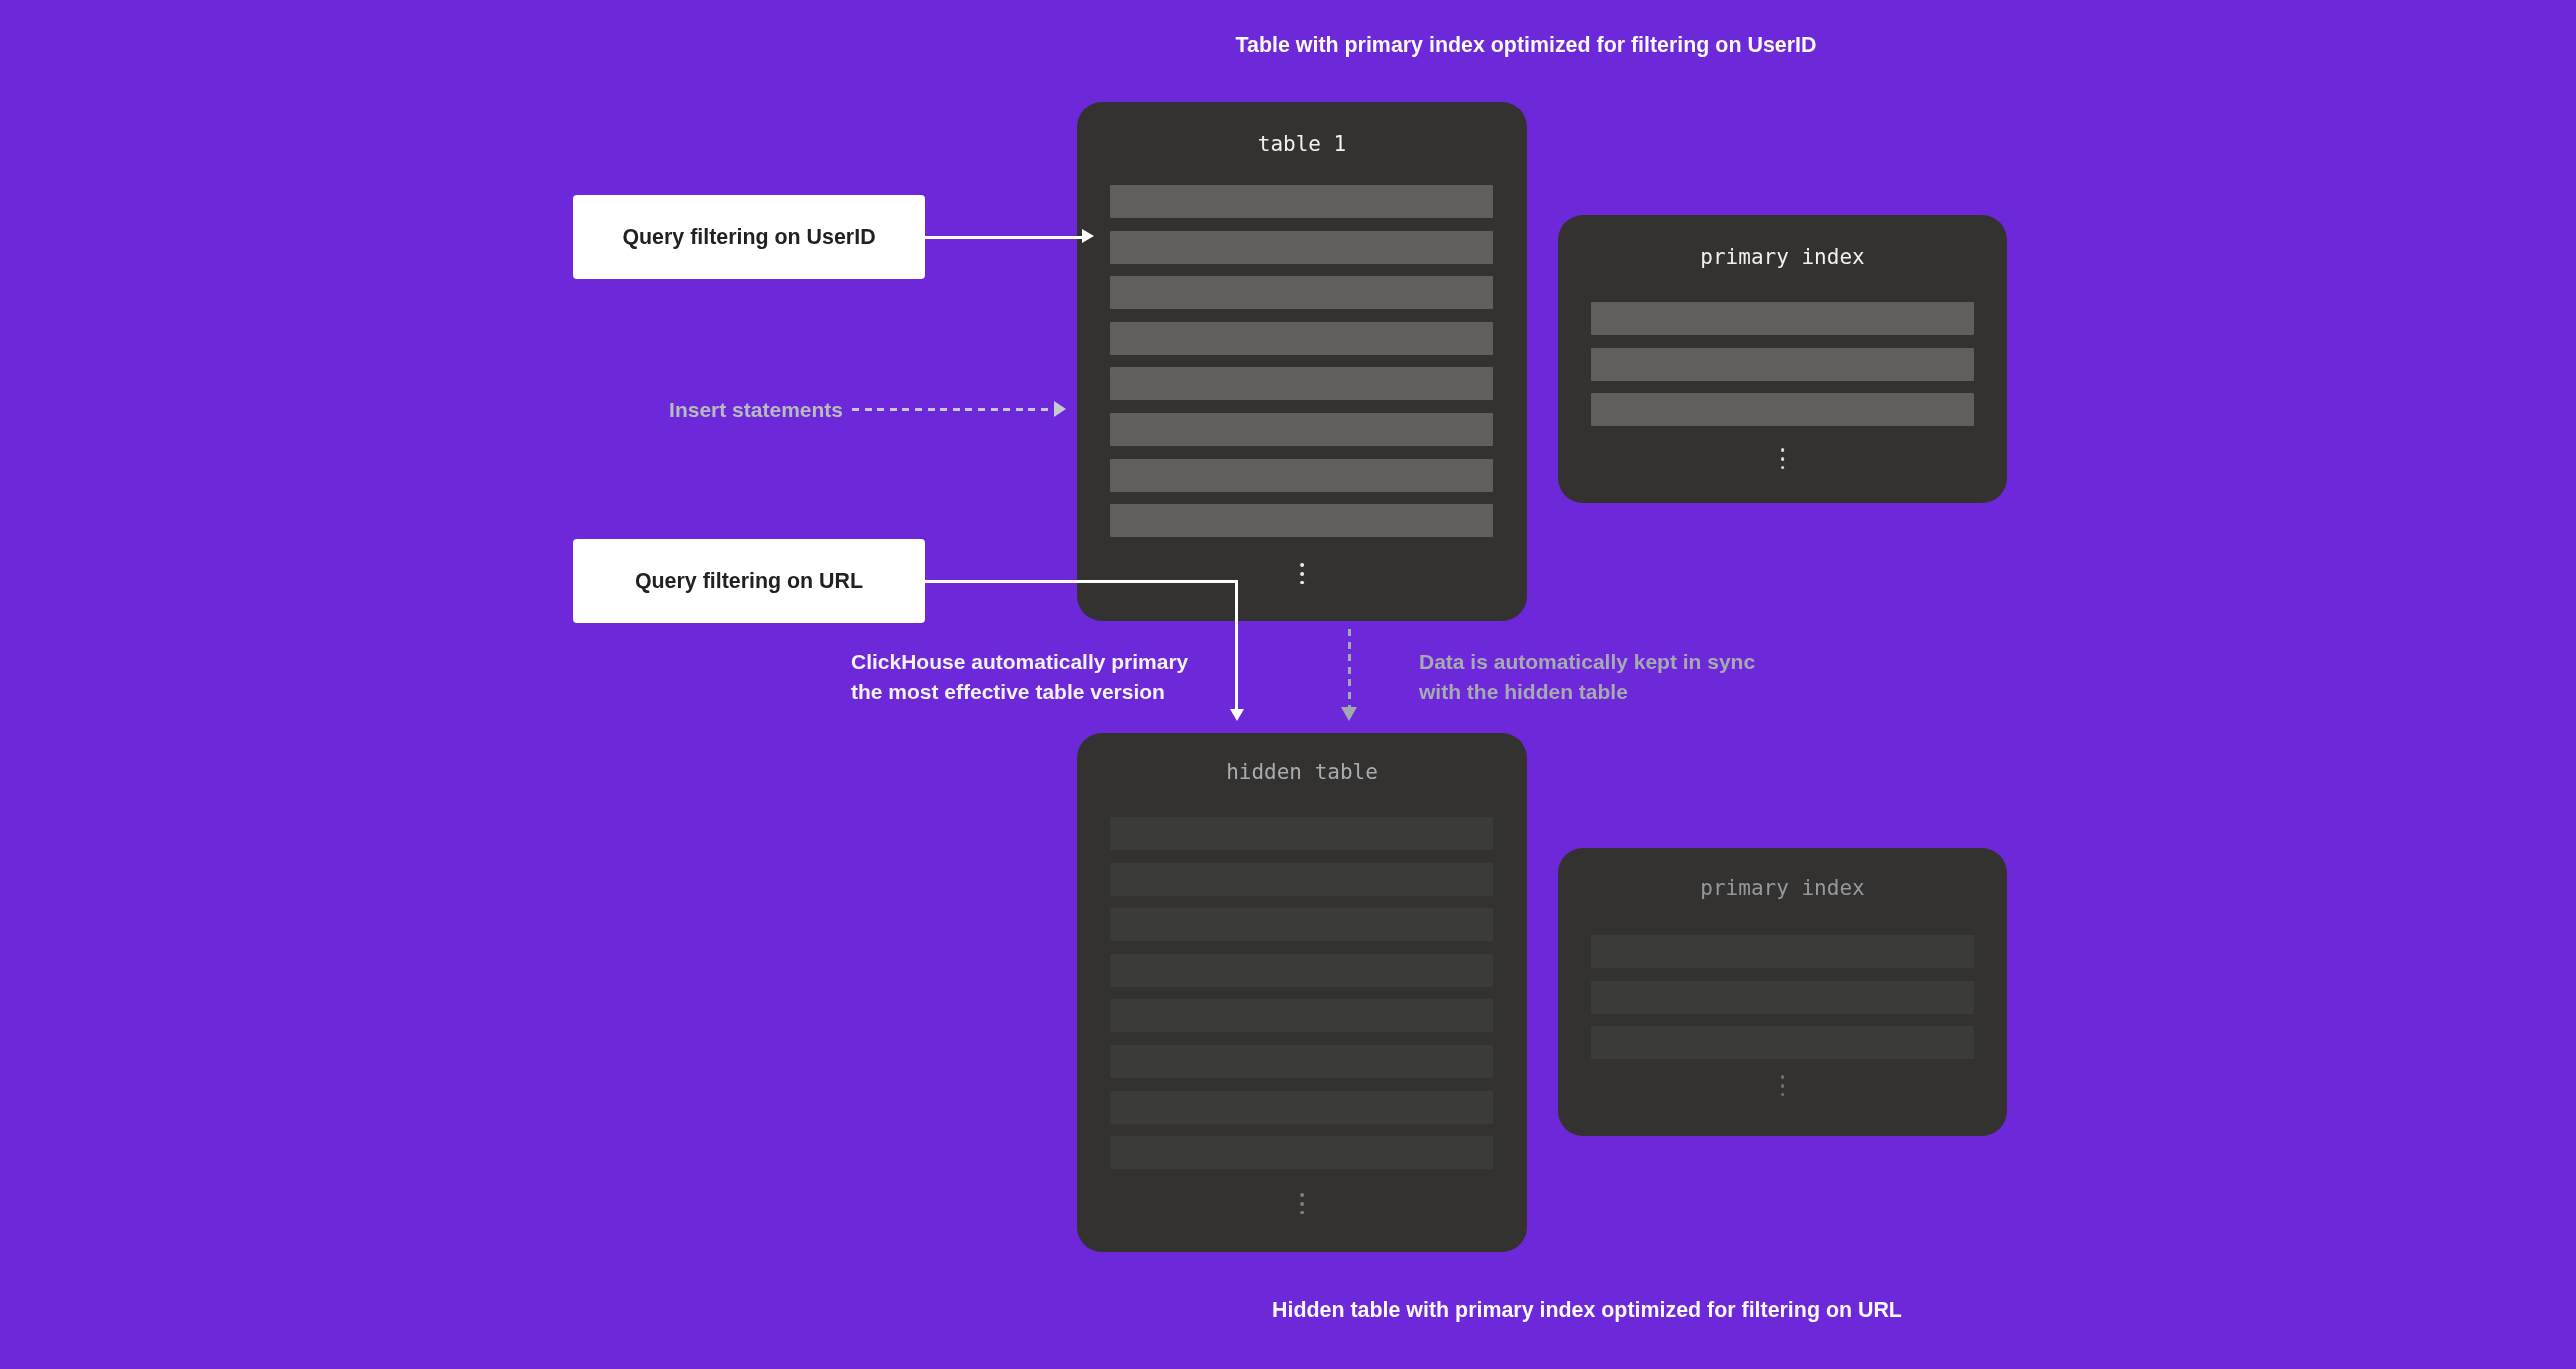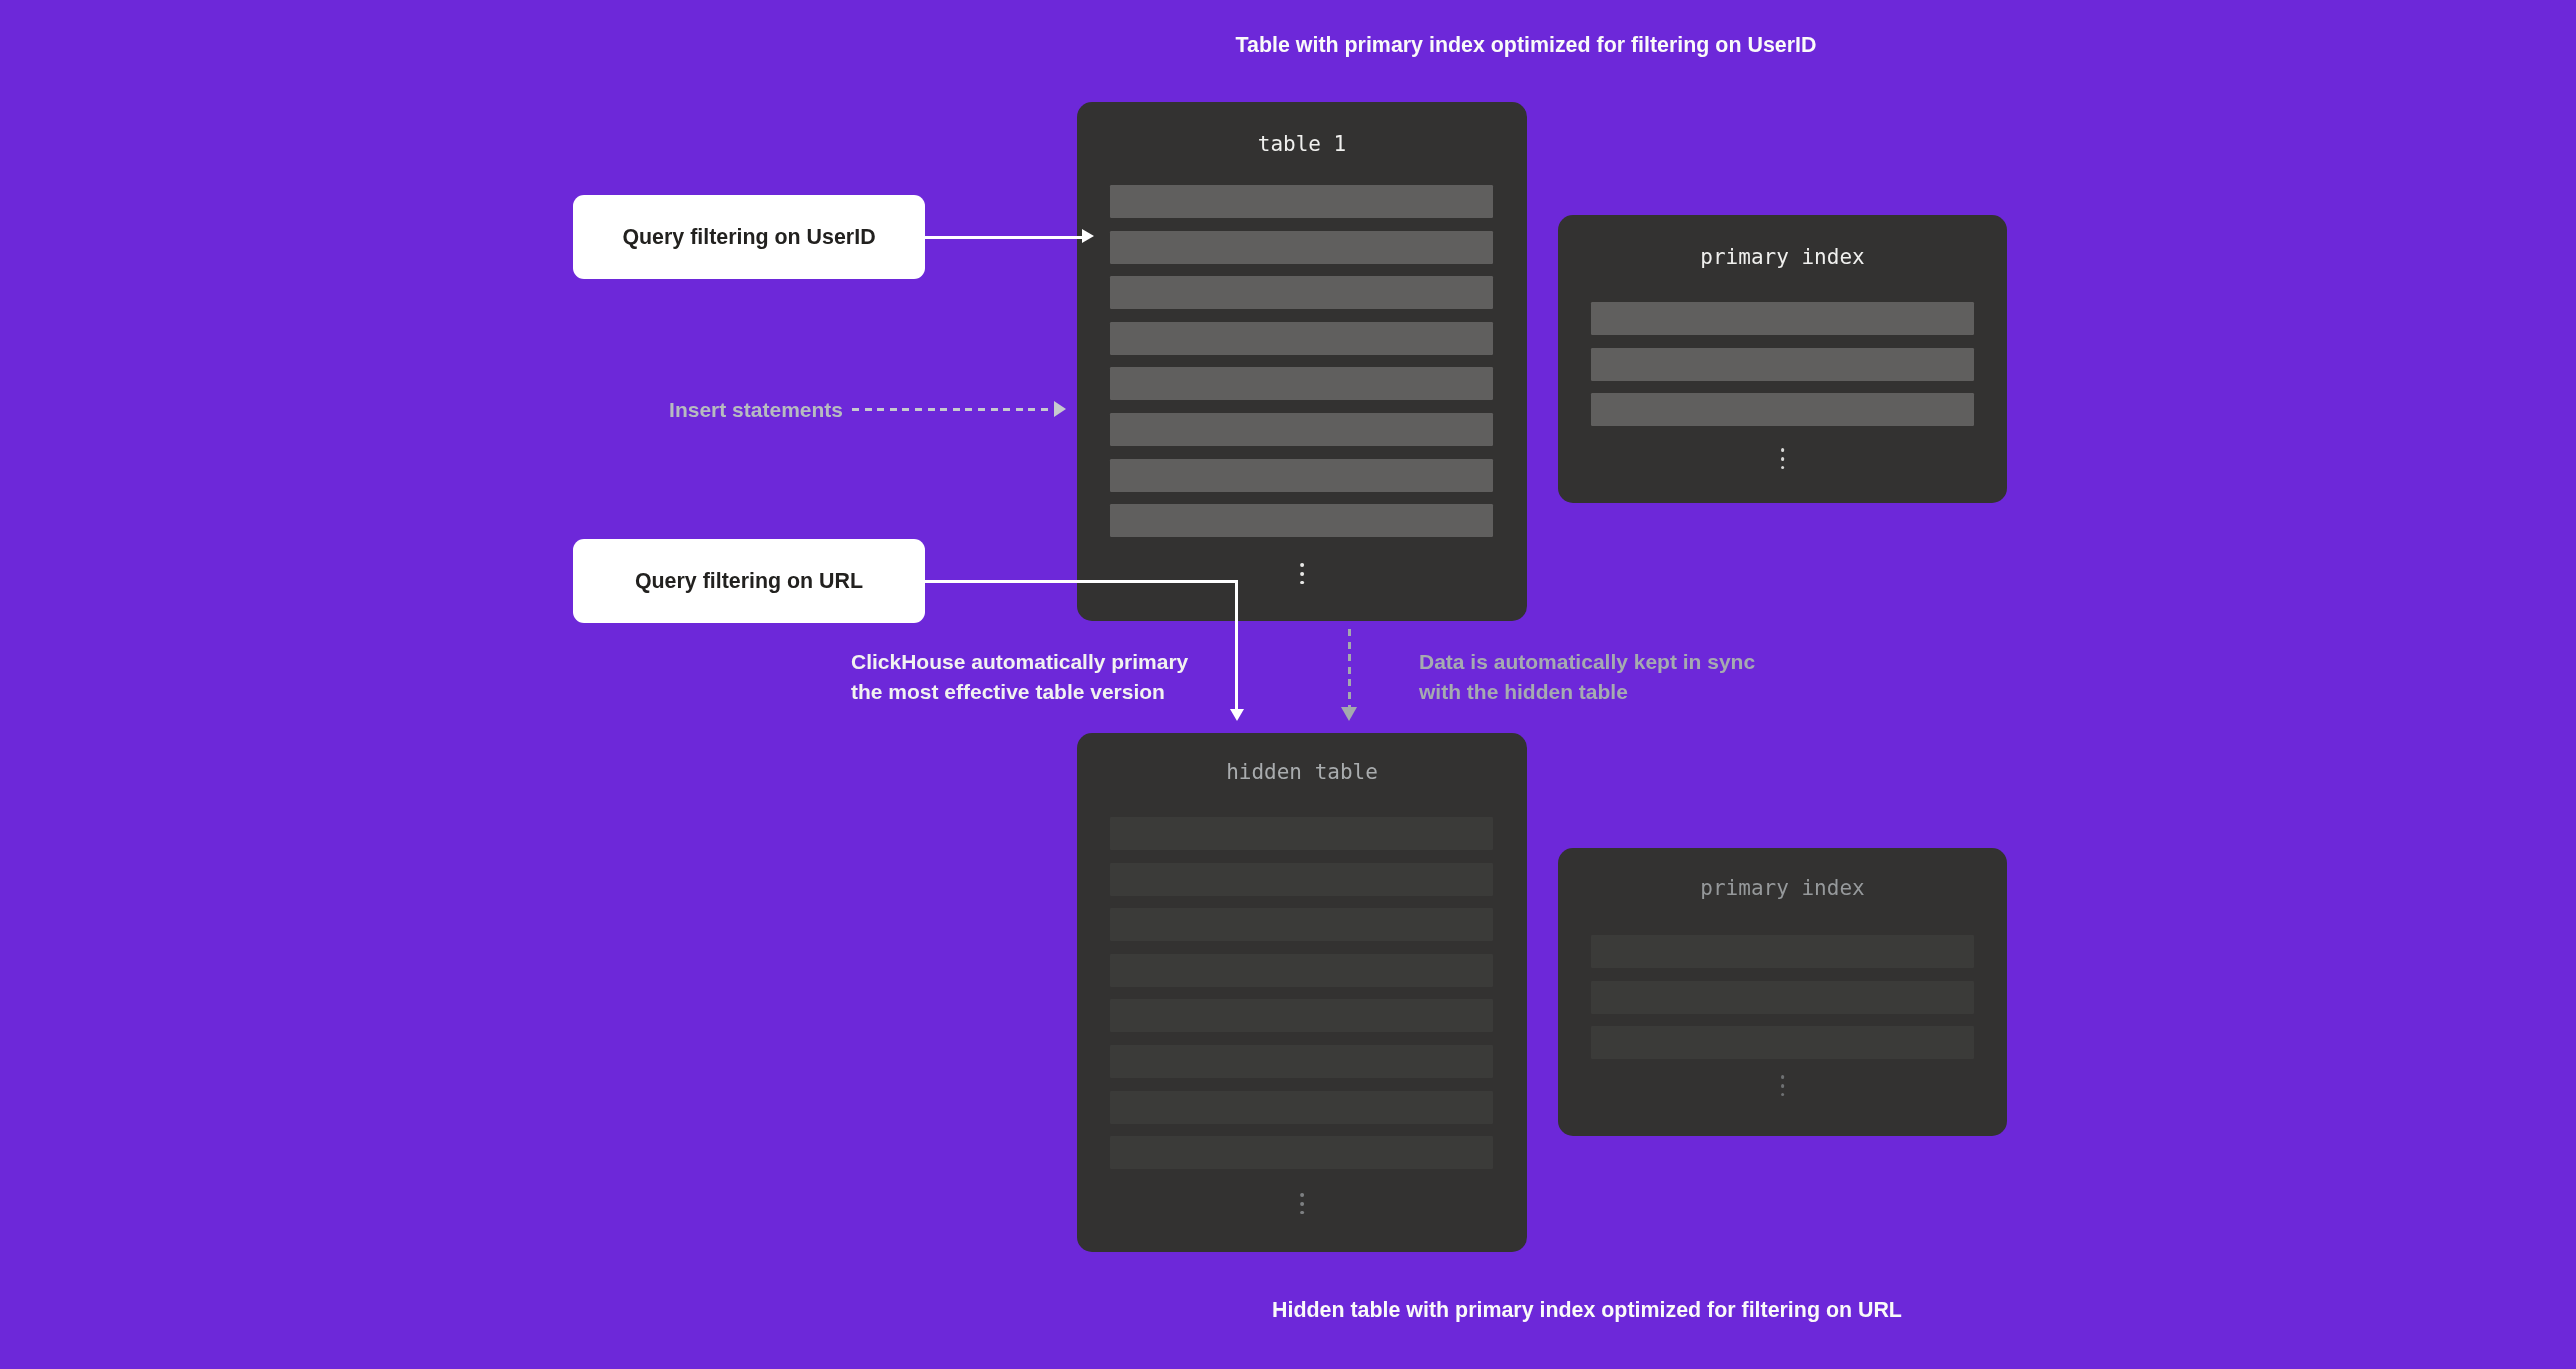--- a/index.html
+++ b/index.html
@@ -9,21 +9,21 @@
     font-family:"Liberation Sans", sans-serif;
   }
 
   
   .big-title{
     position:absolute;transform:translateX(-50%);
     font-size:21.4px;font-weight:bold;color:#FAFAF9;
     white-space:nowrap;line-height:29px;
   }
   .panel{
-    position:absolute;background:#333231;border-radius:15px;
+    position:absolute;background:#333231;border-radius:25px;
   }
   .panel-title{
     position:absolute;left:0;right:0;text-align:center;
     font-family:"DejaVu Sans Mono","Liberation Mono",monospace;
     font-size:21px;line-height:29px;white-space:nowrap;
   }
   .mono-bright{color:#F0F0EE;}
   .mono-dim{color:#A9ACAE;}
   .mono-dimmer{color:#96999B;}
   .rows{
@@ -37,21 +37,21 @@
     display:flex;flex-direction:column;align-items:center;gap:5px;
   }
   .vdots i{display:block;width:3.8px;height:3.8px;border-radius:50%;}
   .dots-bright i{background:#E9E9E7;}
   .dots-soft i{background:#D9D9D7;}
   .dots-dim i{background:#7E8082;}
   .dots-dimmer i{background:#6F7173;}
 
   .card{
     position:absolute;width:352px;height:84px;background:#FFFFFF;
-    border-radius:11px;display:flex;align-items:center;justify-content:center;
+    border-radius:4px;display:flex;align-items:center;justify-content:center;
     font-size:21.4px;font-weight:bold;color:#22211F;white-space:nowrap;
   }
 
   .annotation{
     position:absolute;font-size:21px;font-weight:bold;line-height:30px;
     white-space:nowrap;
   }
   .ann-white{color:#F2F2F0;}
   .ann-gray{color:#A6ABB0;}
   .ann-insert{color:#B7BBC0;text-align:right;}

